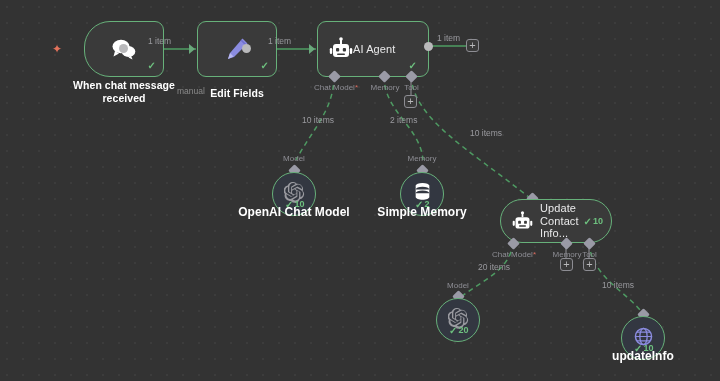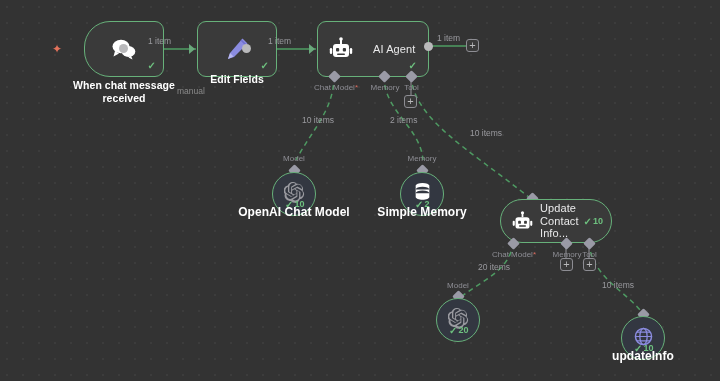--- a/index.html
+++ b/index.html
@@ -31,21 +31,21 @@
   }
   .trigger-node{
     width:80px;height:56px;
     border-radius:26px 9px 9px 26px;
     background:#3a3a3a;border:1.4px solid #67b17a;
     display:flex;align-items:center;justify-content:center;
   }
   .agent-node{
     width:112px;height:56px;border-radius:9px;
     background:#3a3a3a;border:1.4px solid #67b17a;
-    display:flex;align-items:center;gap:20px;padding-left:11px;
+    display:flex;align-items:center;gap:0;padding-left:11px;
     box-sizing:border-box;
   }
   .pill-node{
     width:112px;height:44px;border-radius:22px;
     background:#3a3a3a;border:1.4px solid #67b17a;
     display:flex;align-items:center;gap:7px;padding-left:11px;
     box-sizing:border-box;
   }
   .circle-node{
     width:44px;height:44px;border-radius:50%;
@@ -176,21 +176,21 @@
       <span style="display:flex;align-items:center;justify-content:center;">
         <svg width="26" height="26" viewBox="0 0 26 26">
           <path d="M18.5 2.5 L23.5 7.5 L10 21 L4 23 L6 17 Z" fill="#8b8ce0"></path>
           <path d="M4 23 L6 17 L9.5 20.5 Z" fill="#b7b8ef"></path>
           <path d="M17 4 L22 9" stroke="#6f70cf" stroke-width="1.6"></path>
         </svg>
       </span>
       <span class="check" style="right:7px;bottom:5px;">✓</span>
     </div>
     <div class="port-dot" style="left:242px;top:44px;"></div>
-    <div class="caption" style="left:177px;top:73px;width:120px;">Edit Fields</div>
+    <div class="caption" style="left:177px;top:87px;width:120px;">Edit Fields</div>
     <div class="subcaption" style="left:177px;top:86px;width:120px;">manual</div>
 
     <div class="port-arrow" style="left:309px;top:44px;"></div>
     <div class="port-in" style="left:317px;top:43px;"></div>
     <div class="node agent-node" style="left:317px;top:21px;">
       <span style="display:flex;align-items:center;">
         <svg width="24" height="24" viewBox="0 0 24 24">
           <rect x="4" y="7" width="16" height="13" rx="3" fill="#ffffff"></rect>
           <rect x="11" y="2.5" width="2" height="4.5" fill="#ffffff"></rect>
           <circle cx="12" cy="2" r="1.8" fill="#ffffff"></circle>

